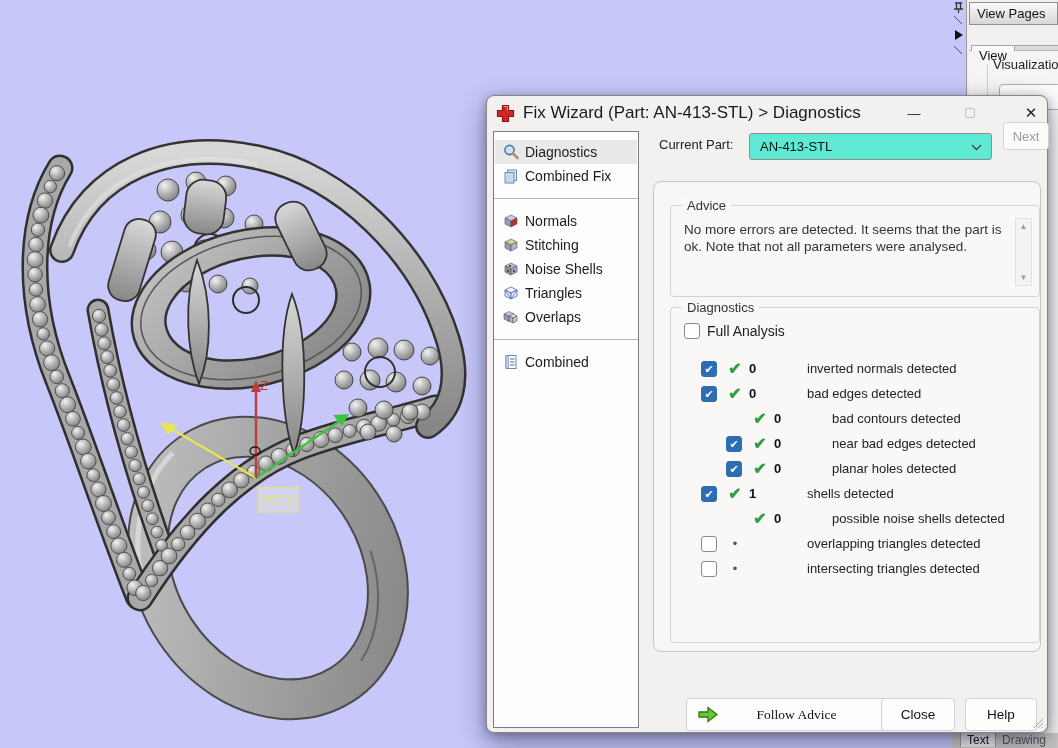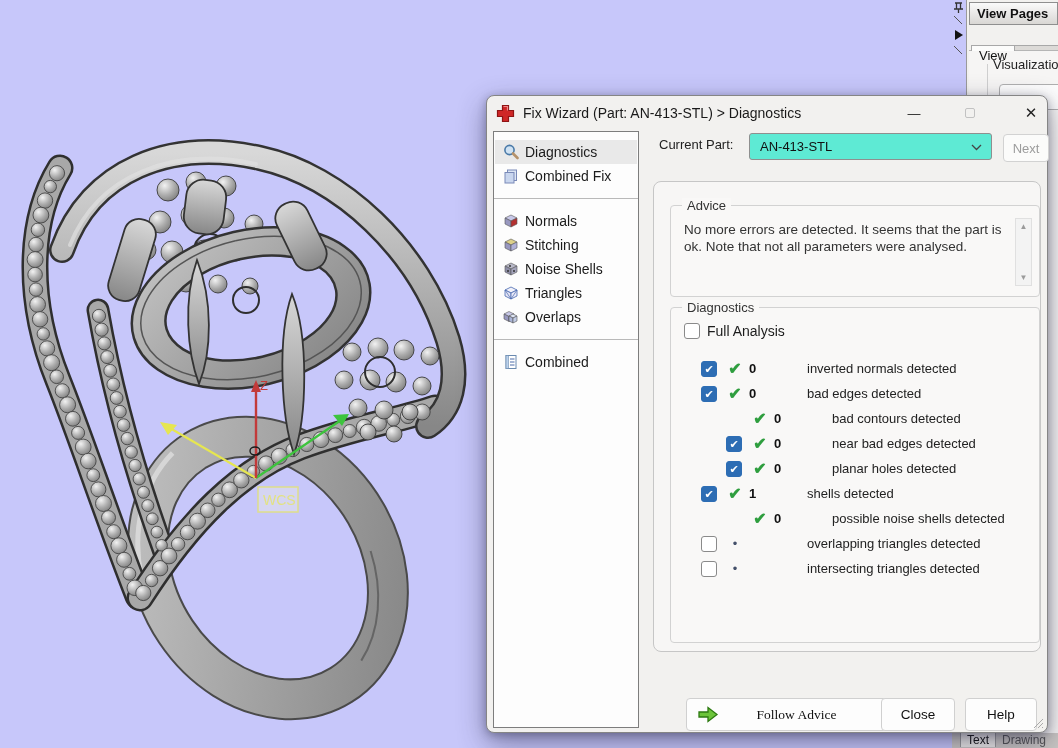--- a/index.html
+++ b/index.html
@@ -10,61 +10,61 @@
   
   #viewport { position:absolute; left:0; top:0; width:966px; height:748px; background:#c7c7fa; }
   #modelsvg { position:absolute; left:0; top:0; }
 
   
   #pinstrip { position:absolute; left:952px; top:0; width:14px; height:95px; z-index:2; }
   #pinstrip svg { display:block; }
 
   
   #viewpages { position:absolute; left:966px; top:0; width:92px; height:748px; background:#f2f1ef; border-left:1px solid #9a9a9a; z-index:1; }
-  #vp-header { position:absolute; left:2px; top:2px; right:0; height:23px; background:linear-gradient(#fafafa,#d9d7d4); border:1px solid #8f8f8f; display:flex; align-items:center; padding-left:7px; font-size:13px; font-weight:bold; color:#111; white-space:nowrap; overflow:hidden; }
+  #vp-header { position:absolute; left:2px; top:2px; right:0; height:23px; background:linear-gradient(#fafafa,#d9d7d4); border:1px solid #8f8f8f; display:flex; align-items:center; padding-left:7px; font-size:13px; font-weight:normal; color:#111; white-space:nowrap; overflow:hidden; }
   #vp-tabs { position:absolute; left:4px; top:29px; right:0; height:22px; display:flex; }
   .vp-tab { font-size:13px; padding:2px 7px 0 7px; border:1px solid #a8a8a8; border-bottom:none; white-space:nowrap;margin-top:16px; }
   .vp-tab.active { background:#fcfcfb; color:#111; z-index:2; }
   .vp-tab.inactive { background:#dcdad7; color:#777; margin-left:-1px; }
   #vp-body { position:absolute; left:2px; top:50px; right:0; bottom:0; background:#f6f5f4; border-top:1px solid #b5b5b5; }
   #vp-group-label { position:absolute; left:24px; top:6px; font-size:13px; color:#222; white-space:nowrap; }
   #vp-group-border { position:absolute; left:18px; top:13px; width:80px; height:60px; border-left:1px solid #cfcfcf; border-top:none; }
   #vp-partial-button { position:absolute; left:30px; top:33px; width:70px; height:26px; border:1px solid #b0b0b0; border-radius:4px; background:#fdfdfd; }
 
   
   #bottombar { position:absolute; left:952px; top:733px; width:106px; height:15px; background:#cac7c4; display:flex; align-items:flex-start; z-index:1; overflow:hidden; }
   .bb-sep { width:2px; background:#8f8f8f; margin:1px 2px 1px 0; }
   .bb-tab { font-size:12px; padding:0 6px; display:flex; align-items:center; white-space:nowrap; }
   .bb-tab.active { background:#eceae8; color:#111; border-left:1px solid #999; border-right:1px solid #999; }
   .bb-tab.inactive { color:#555; }
 
   
   #dialog { position:absolute; left:486px; top:95px; width:562px; height:638px; background:#f2f1ef; border:1px solid #858585; border-radius:8px; box-shadow:0 10px 28px rgba(30,30,60,.45), 0 2px 8px rgba(30,30,60,.3); z-index:5; }
   #titlebar { position:absolute; left:0; top:0; right:0; height:34px; display:flex; align-items:center; padding-left:9px; }
   #title-icon { width:19px; height:19px; margin-right:8px; }
-  #title-text { font-size:14px; color:#1a1a1a; white-space:nowrap; }
+  #title-text { font-size:17px; color:#1a1a1a; white-space:nowrap; }
   .winbtn { position:absolute; top:5px; width:32px; height:24px; display:flex; align-items:center; justify-content:center; font-size:13px; color:#222; border-radius:4px; }
   #btn-min { left:411px; }
   #btn-max { left:467px; color:#b5b5b5; }
   #btn-max .sq { width:10px; height:10px; border:1px solid #c2c2c2; border-radius:2px; }
   #btn-close { left:528px; font-size:15px; }
 
   
   #sidebar { position:absolute; left:6px; top:35px; width:146px; height:597px; background:#fdfdfd; border:1px solid #7d7d7d; padding-top:8px; }
   .side-item { height:24px; display:flex; align-items:center; padding-left:7px; font-size:14px; color:#1c1c1c; margin:0 1px; white-space:nowrap; }
   .side-item.selected { background:#e9e9e9; }
   .sicon { width:17px; height:17px; margin-right:6px; flex:0 0 auto; display:flex; align-items:center; justify-content:center; }
   .side-sep { height:1px; background:#b9b9b9; margin:10px 0; }
 
   
   .lbl { position:absolute; font-size:13px; color:#222; white-space:nowrap; }
   #current-part-label { left:172px; top:41px; }
   #combo { position:absolute; left:262px; top:37px; width:243px; height:27px; background:#5eead4; border:1px solid #8f8f8f; border-radius:3px; display:flex; align-items:center; padding:0 10px; font-size:13px; color:#111; }
   #combo .chev { position:absolute; right:9px; top:10px; }
-  #next-btn { position:absolute; left:516px; top:38px; width:46px; height:28px; background:#fbfbfa; border:1px solid #d2d2d2; border-radius:4px; font-size:13px; color:#9c9c9c; display:flex; align-items:center; justify-content:center; }
+  #next-btn { position:absolute; left:516px; top:26px; width:46px; height:28px; background:#fbfbfa; border:1px solid #d2d2d2; border-radius:4px; font-size:13px; color:#9c9c9c; display:flex; align-items:center; justify-content:center; }
 
   #outerbox { position:absolute; left:166px; top:85px; width:388px; height:471px; background:#f7f6f5; border:1px solid #c6c6c6; border-radius:8px; }
 
   .groupbox { position:absolute; border:1px solid #d2d2d2; border-radius:4px; background:#f9f8f7; }
   .legend { position:absolute; top:-8px; left:11px; background:#f9f8f7; padding:0 5px; font-size:13px; color:#333; white-space:nowrap; }
   #advicebox { left:16px; top:23px; width:370px; height:92px; }
   #advice-text { position:absolute; left:13px; top:15px; width:318px; font-size:13.5px; line-height:17px; color:#333; }
   #advice-scroll { position:absolute; right:7px; top:12px; width:17px; height:68px; background:#f3f3f3; border:1px solid #e0e0e0; }
   #advice-scroll .sa { position:absolute; left:0; width:15px; text-align:center; font-size:8px; color:#9a9a9a; }
   #advice-scroll .up { top:3px; } #advice-scroll .dn { bottom:3px; }

